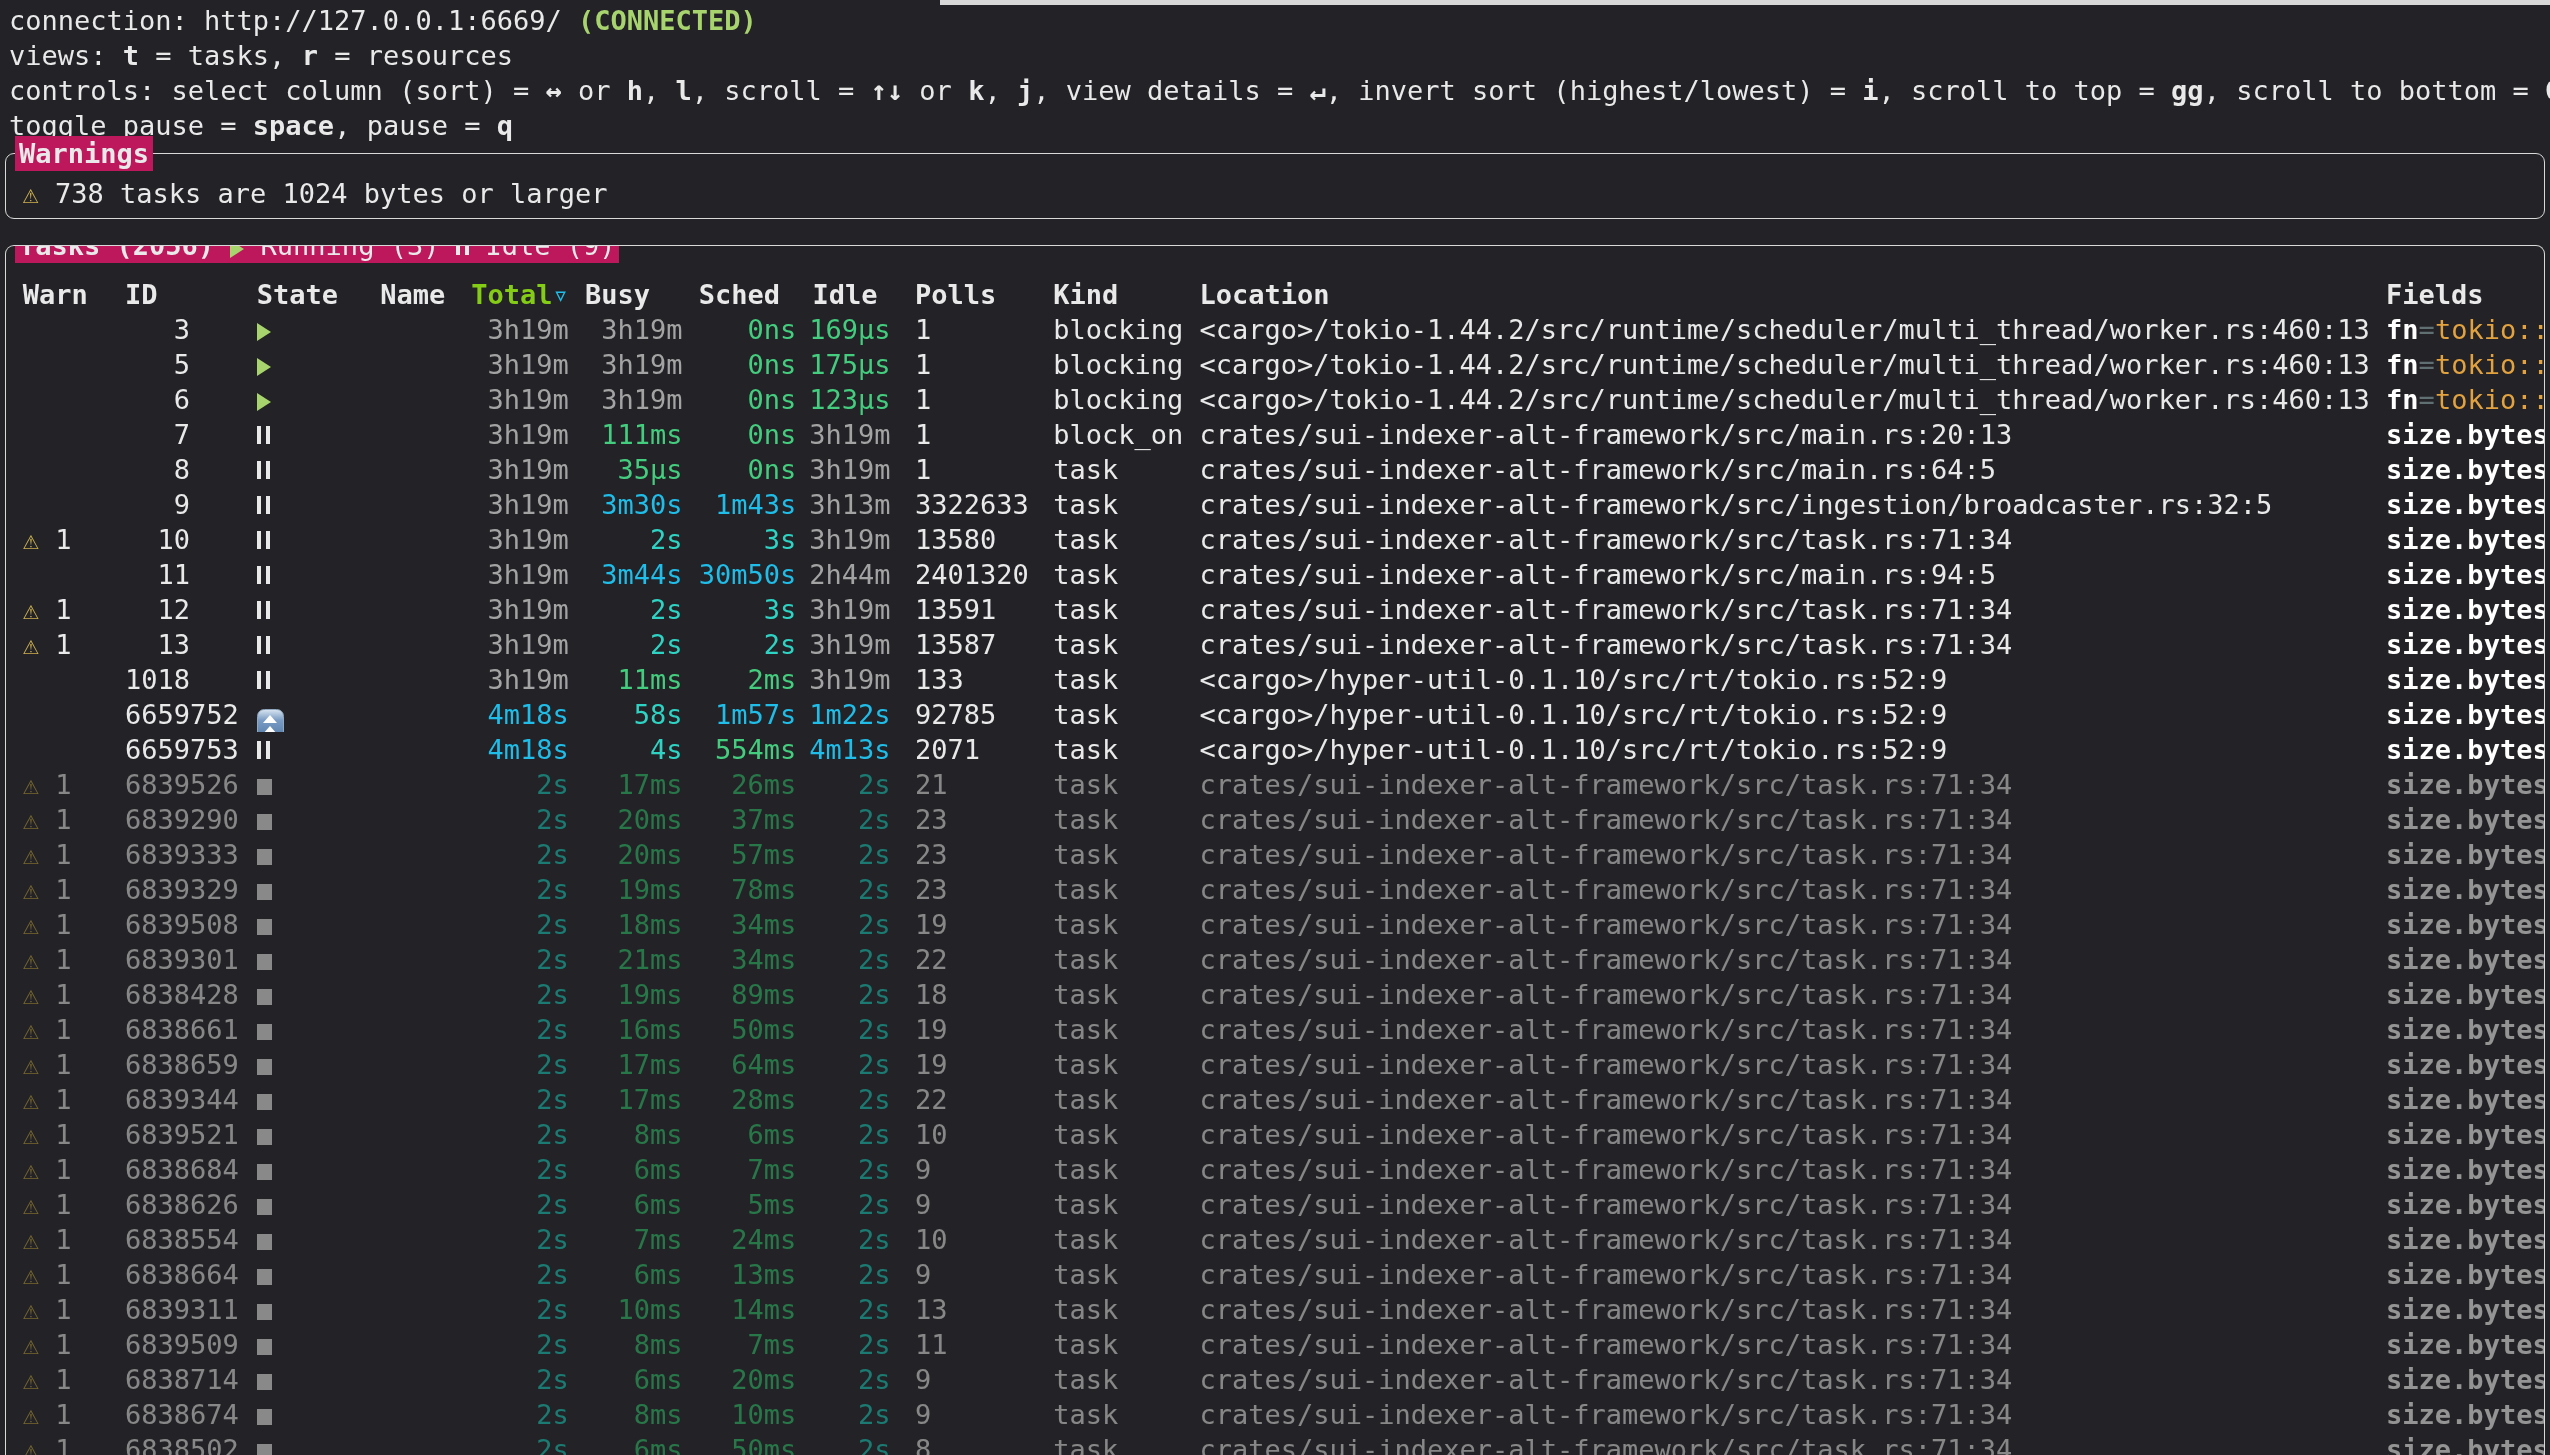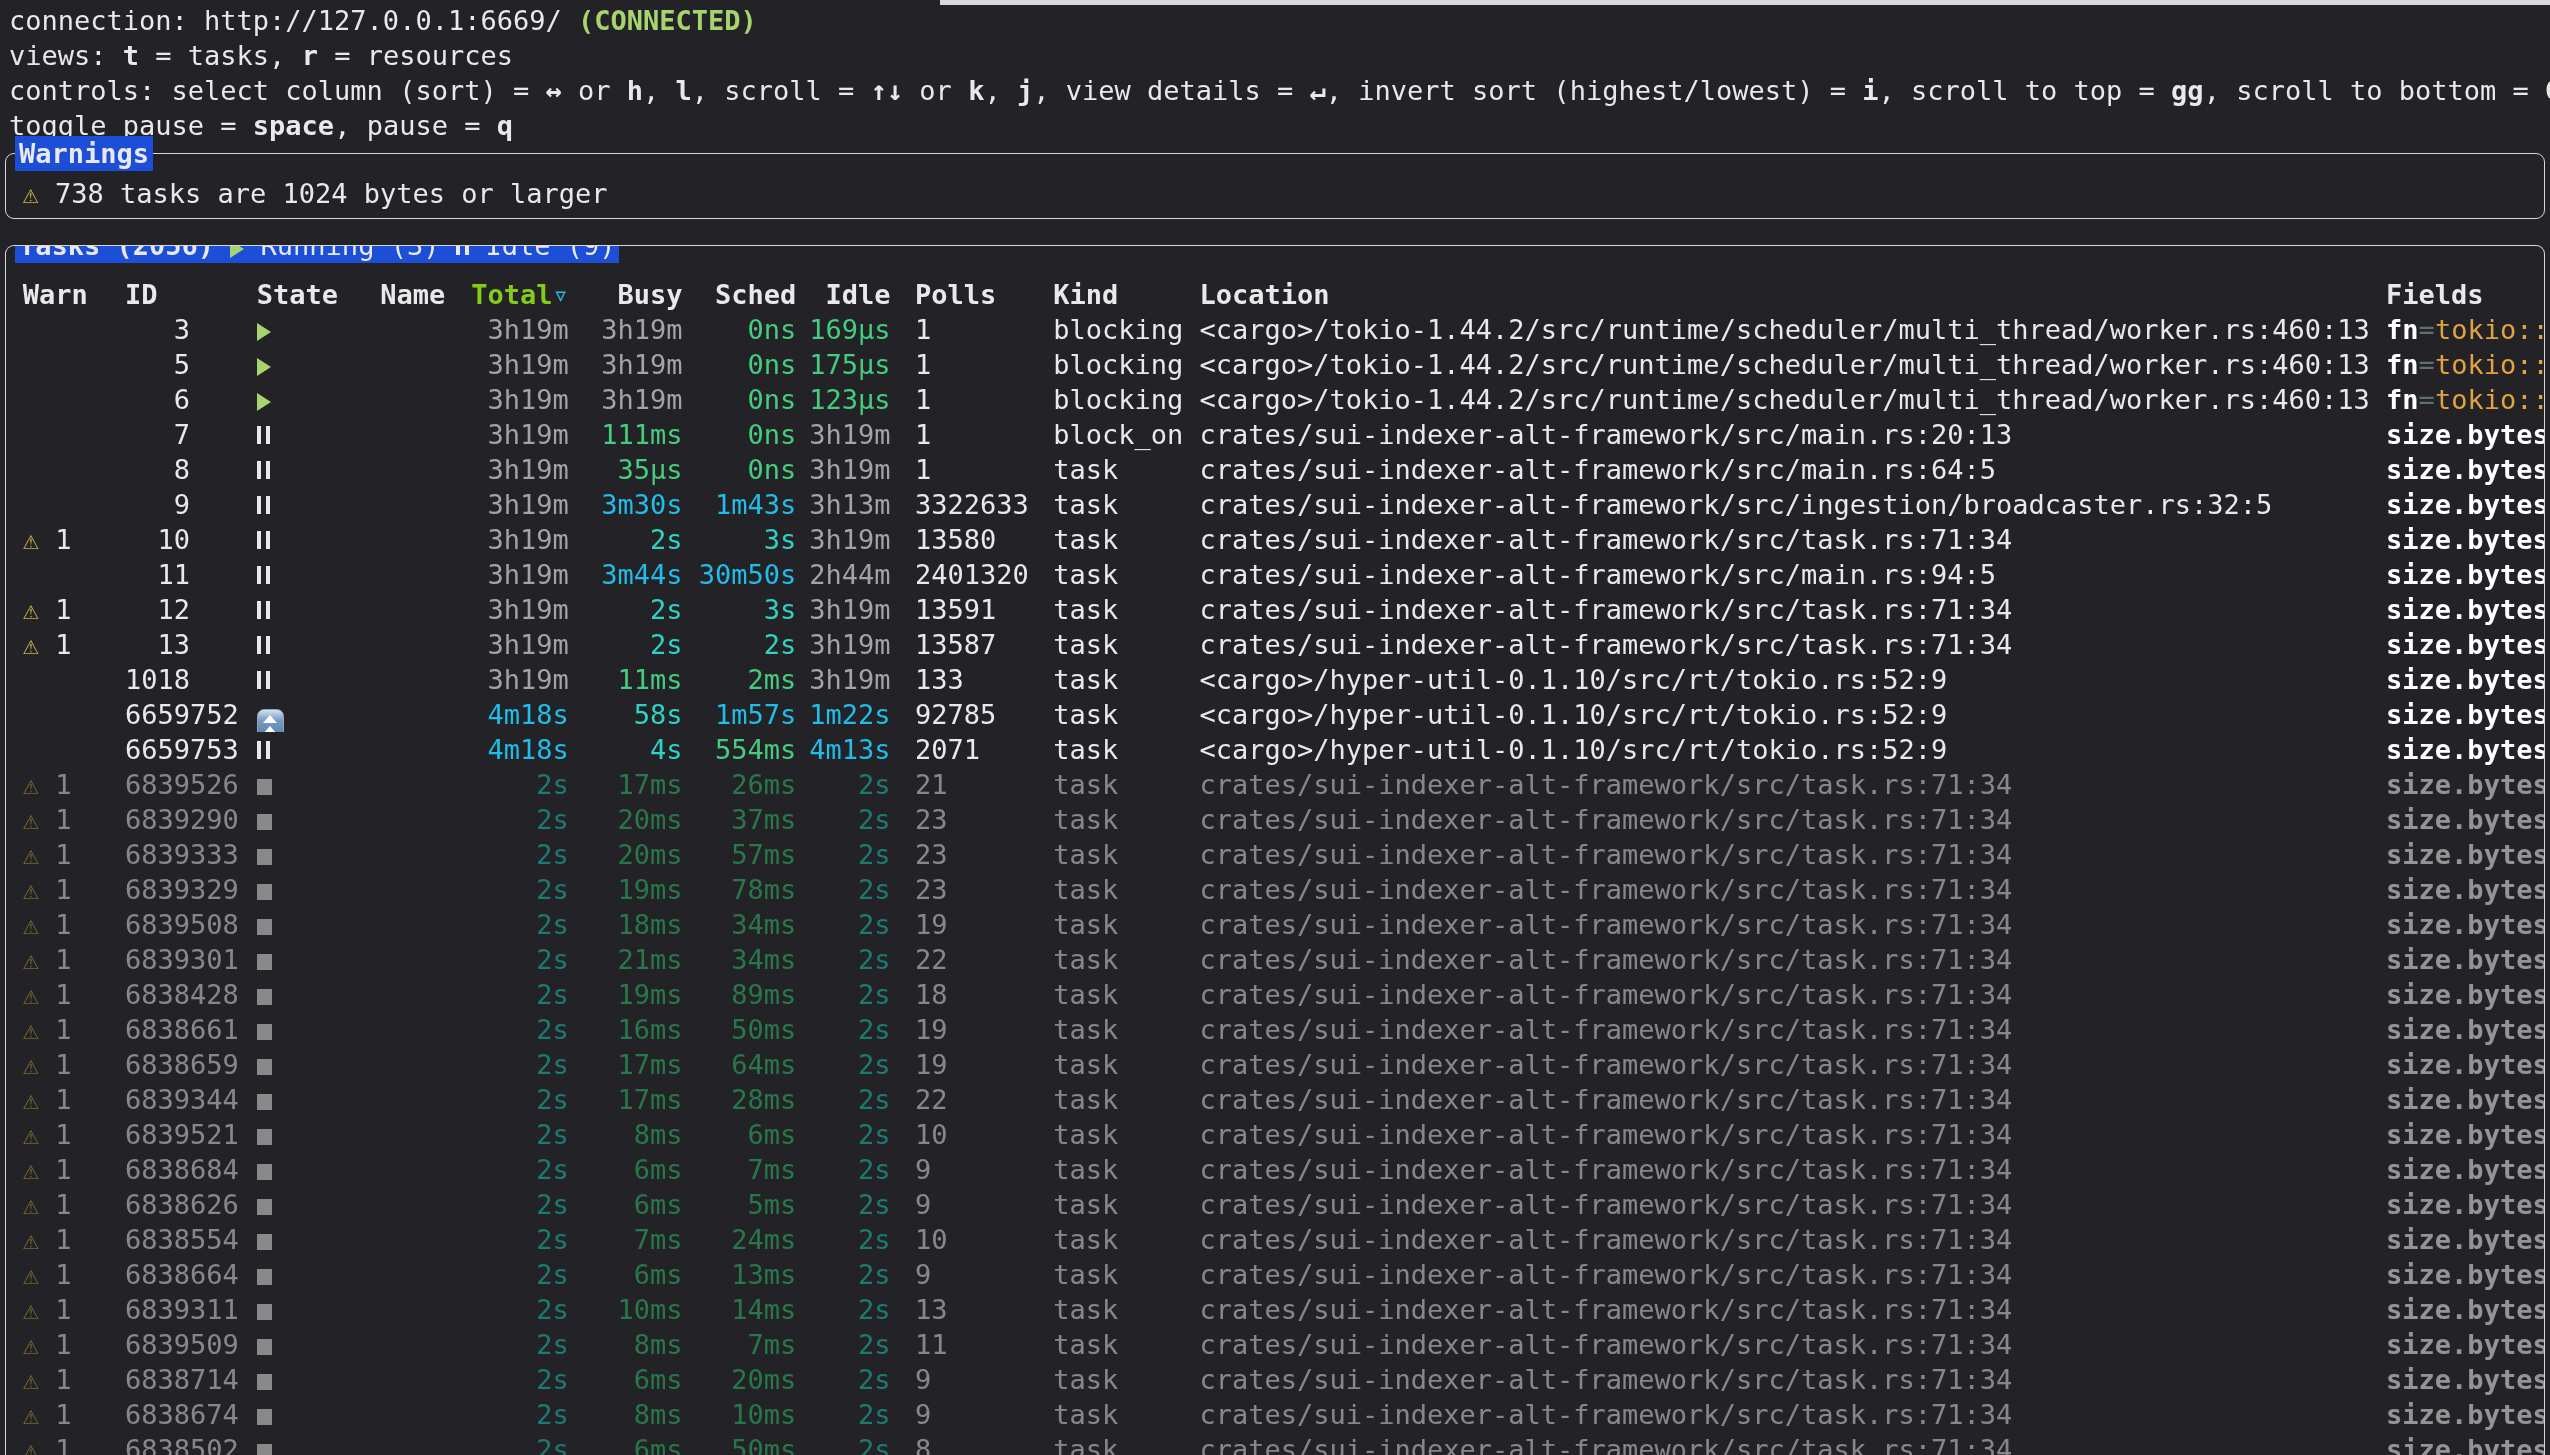--- a/index.html
+++ b/index.html
@@ -9,39 +9,39 @@
     font-family:"DejaVu Sans Mono","Liberation Mono",monospace;
     font-size:27px;line-height:35px;
   }
   .b{font-weight:bold}
   .green{color:#a8d46e;font-weight:bold}
   .top-strip{position:absolute;top:0;left:940px;right:0;height:5.4px;background:#d8d8d8}
   .toplines{padding:2.7px 0 0 9px}
   .toplines div{height:35px;overflow:hidden;white-space:pre}
 
   .box{margin:0 5.4px;border:1.8px solid #d9d9d9;border-radius:9px;position:relative;background:#232327}
-  .box-title{position:absolute;top:-18px;left:9px;background:#1d4ed8;padding:0 3.6px;white-space:pre}
+  .box-title{position:absolute;top:-18px;left:9px;background:#be185d;padding:0 3.6px;white-space:pre}
   .warnings-box{margin-top:10.8px;padding:21.5px 0 7.2px 0}
   .warning-line{padding-left:16px;white-space:pre}
   .i-warn{color:#cdb04f;font-weight:normal}
   .tasks-box{margin-top:26px;padding-top:30.5px;height:1247px;border-bottom:none;border-radius:9px 9px 0 0;overflow:hidden}
 
   .grid{
     display:grid;
     grid-template-columns:7.3ch 8.1ch 7.6ch 5.6ch 6ch 7ch 7ch 5.8ch 10ch 9ch 73ch minmax(0,1fr);
     white-space:pre;height:35px;align-items:center;overflow:hidden;
   }
   .c{overflow:hidden}
   .c-warn{padding-left:1ch}
   .warn-count{color:#e9e9ea}
   .id-inner{display:inline-block;min-width:4ch;text-align:right}
   .c-total,.c-busy,.c-sched,.c-idle{text-align:right}
   .c-polls{padding-left:1.5ch}
   .hdr{font-weight:bold}
-  .hdr .c-busy,.hdr .c-sched,.hdr .c-idle{text-align:right;padding-left:1ch}
+  .hdr .c-busy,.hdr .c-sched,.hdr .c-idle{text-align:left;padding-left:1ch}
   .hdr .sorted{color:#84cc16}
   .sort-arrow{color:#1fbde8;font-weight:normal}
   .dim{filter:brightness(0.58)}
 
   .dur-h{color:#a3a3a3}
   .dur-m{color:#1fbde8}
   .dur-s{color:#2ed3c3}
   .dur-sub{color:#44cd7e}
   .fk{color:#ffffff;font-weight:bold}
   .feq{color:#5f6f72}

